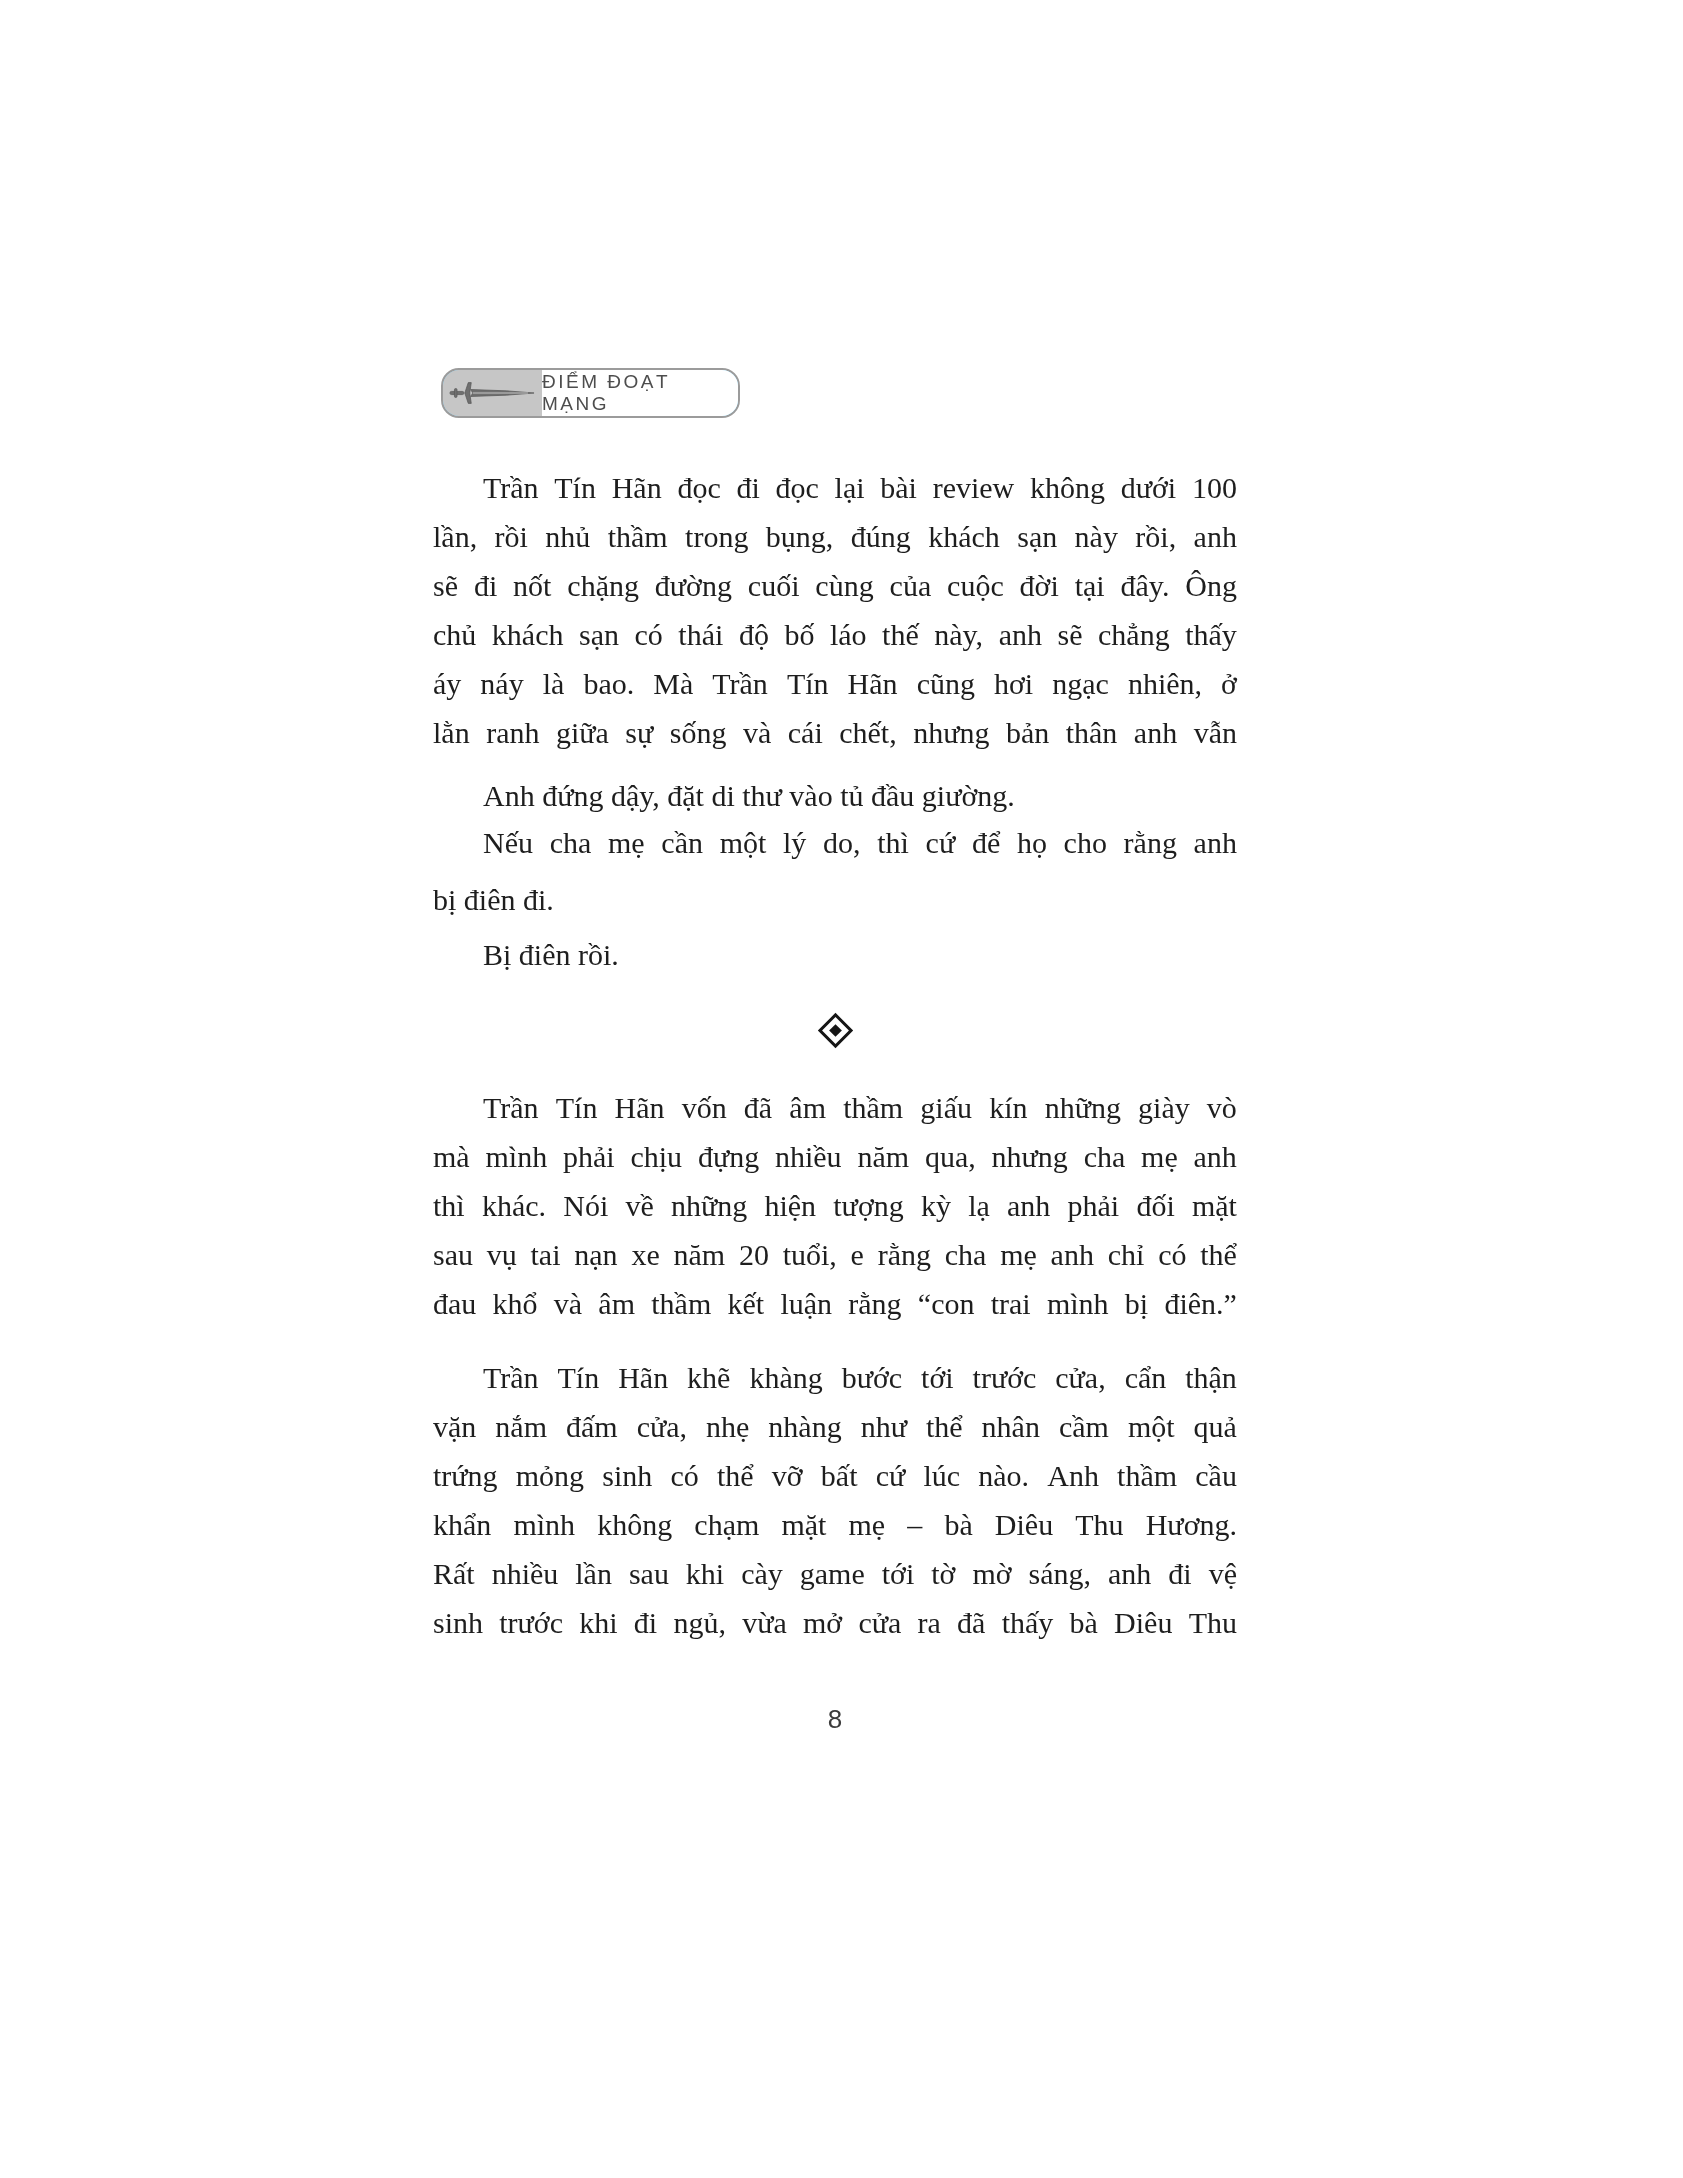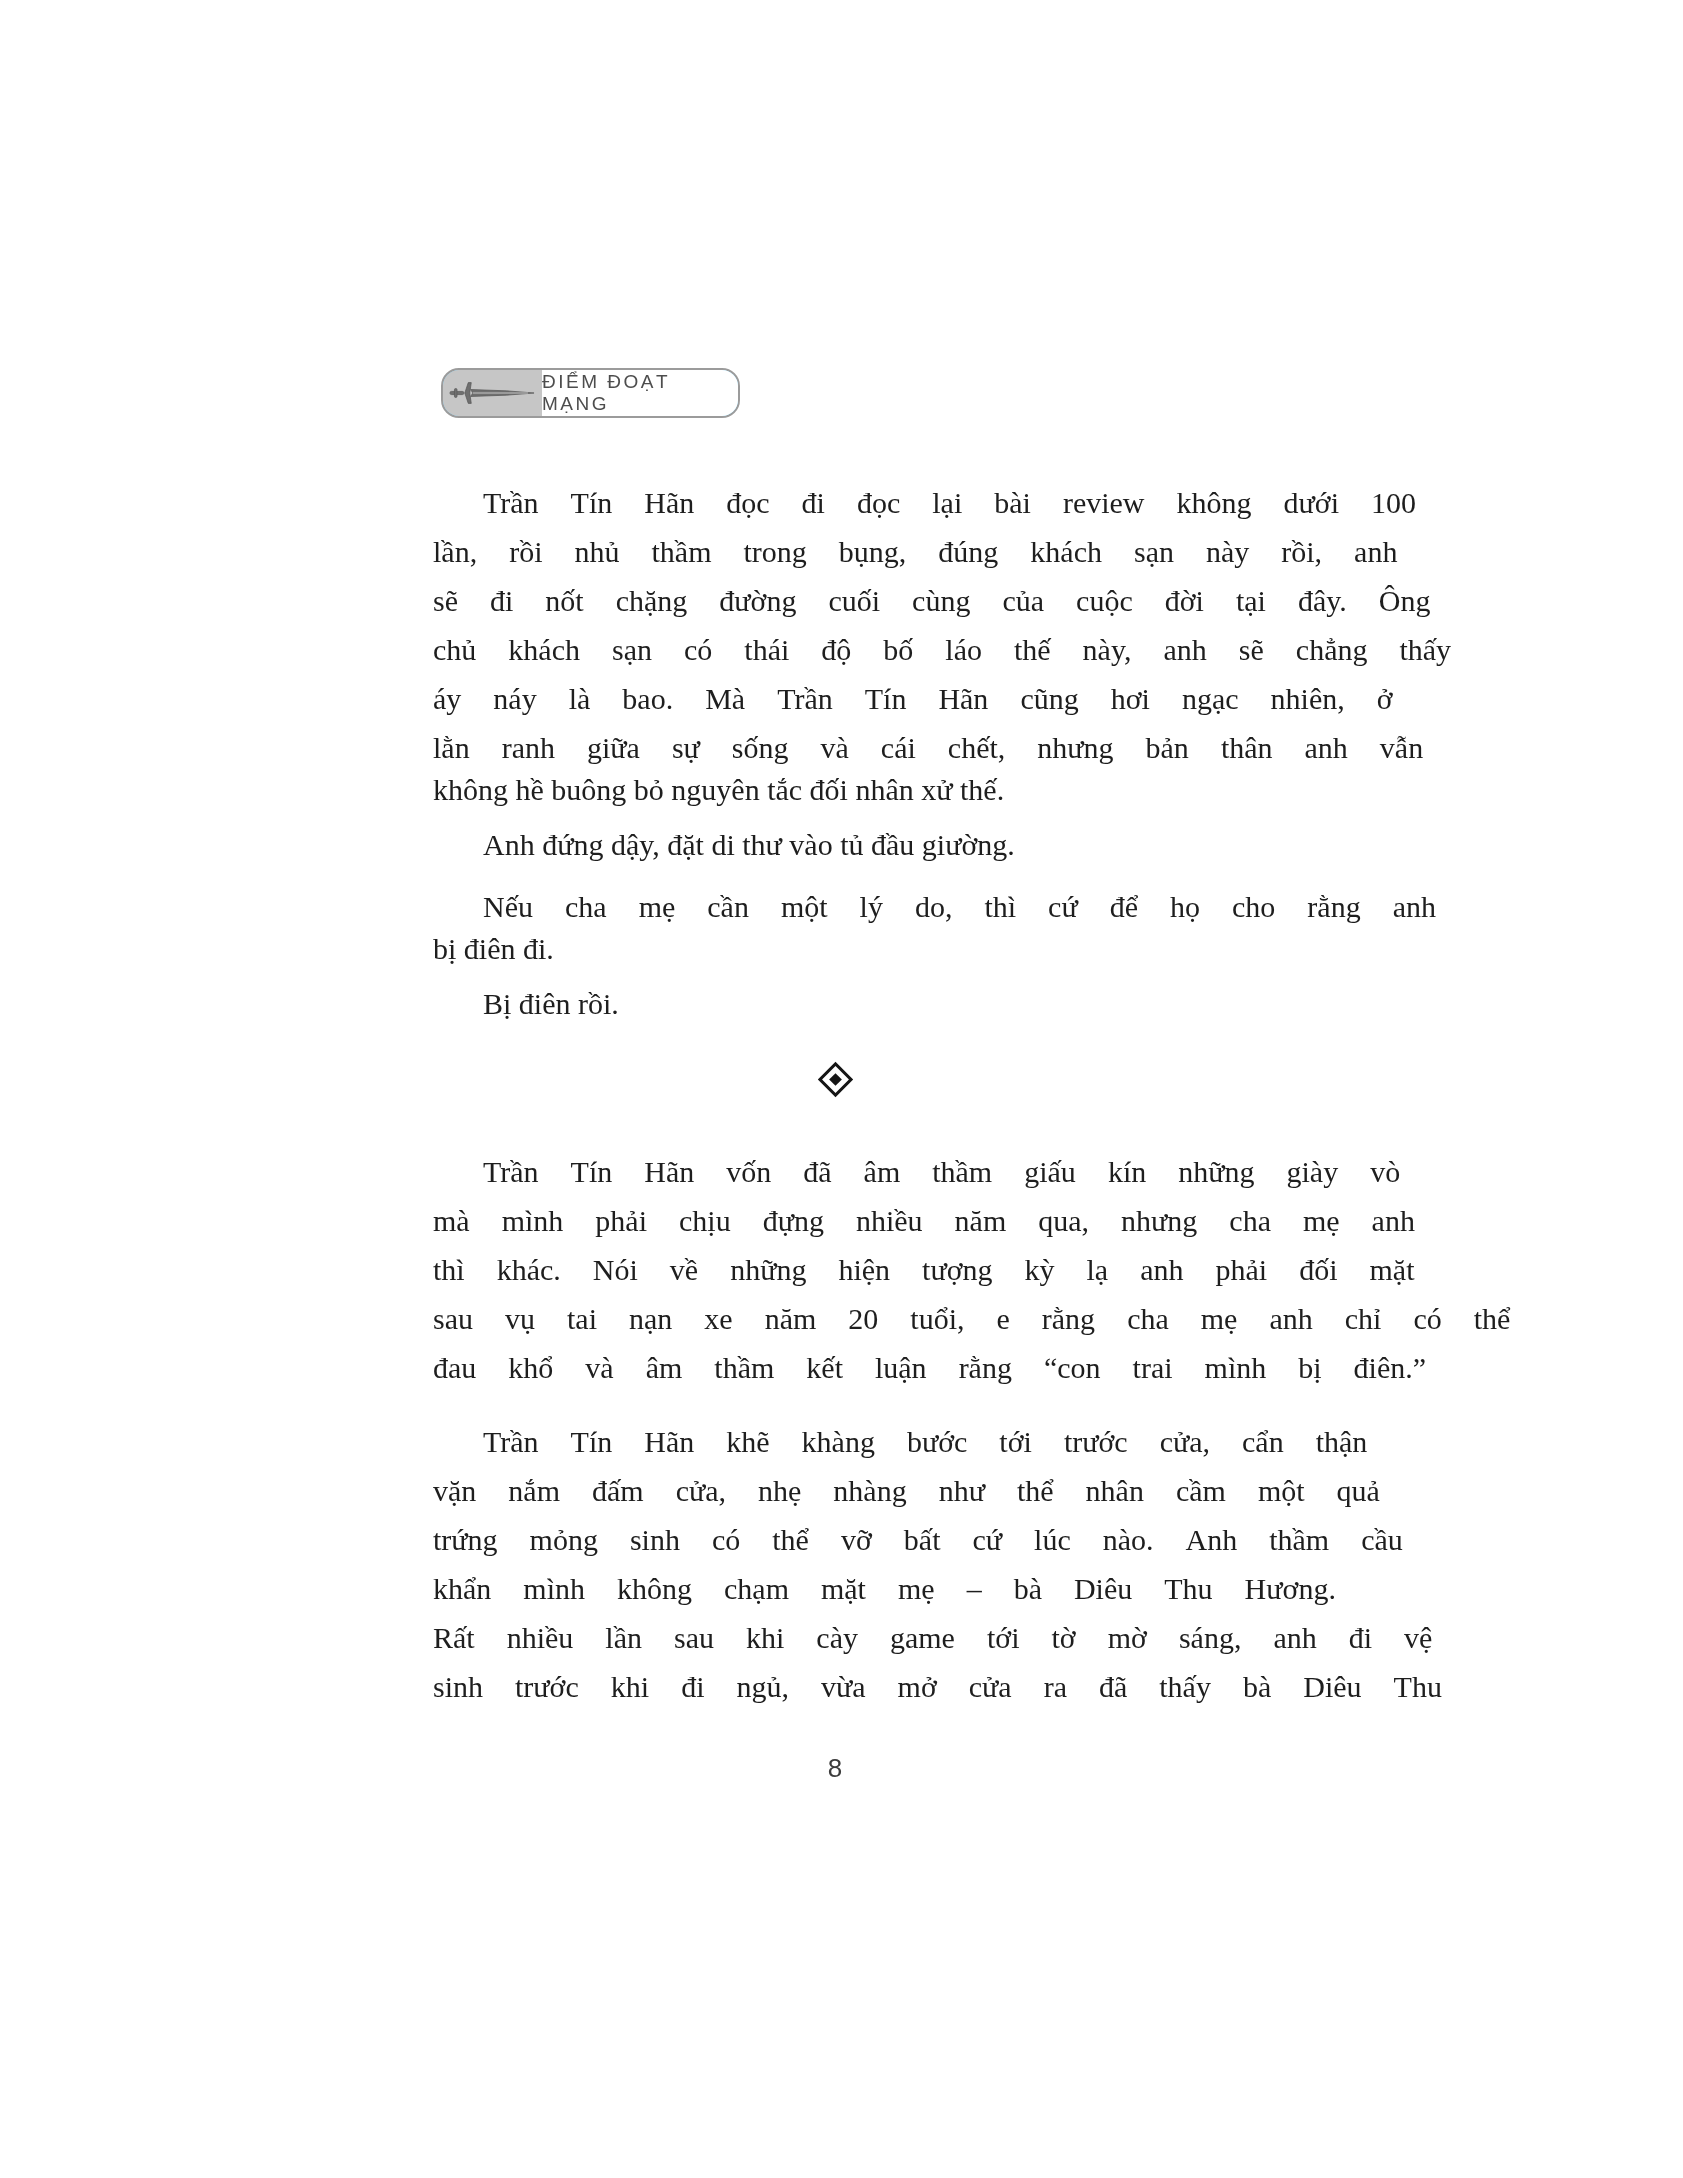--- a/index.html
+++ b/index.html
@@ -53,22 +53,21 @@
   #group-1 .para + .para { margin-top:25px; }
 
   .line {
     height:49px;
     font-size:30px;
     color:#1e1e1e;
   }
   .line.j {
     display:flex;
     justify-content:space-between;
-    align-items:flex-end;
-    gap:32px;
+    align-items:flex-start;
   }
   .line.plain {
     line-height:49px;
     white-space:nowrap;
   }
   .line.indented { padding-left:50px; }
 
   
   .divider {
     margin-top:26px;
@@ -202,21 +201,20 @@
             <span>sống</span>
             <span>và</span>
             <span>cái</span>
             <span>chết,</span>
             <span>nhưng</span>
             <span>bản</span>
             <span>thân</span>
             <span>anh</span>
             <span>vẫn</span>
           </div>
-          <div class="line plain">không hề buông bỏ nguyên tắc đối nhân xử thế.</div>
         </div>
         <div class="para">
           <div class="line plain indented">Anh đứng dậy, đặt di thư vào tủ đầu giường.</div>
         </div>
         <div class="para">
           <div class="line j indented">
             <span>Nếu</span>
             <span>cha</span>
             <span>mẹ</span>
             <span>cần</span>

